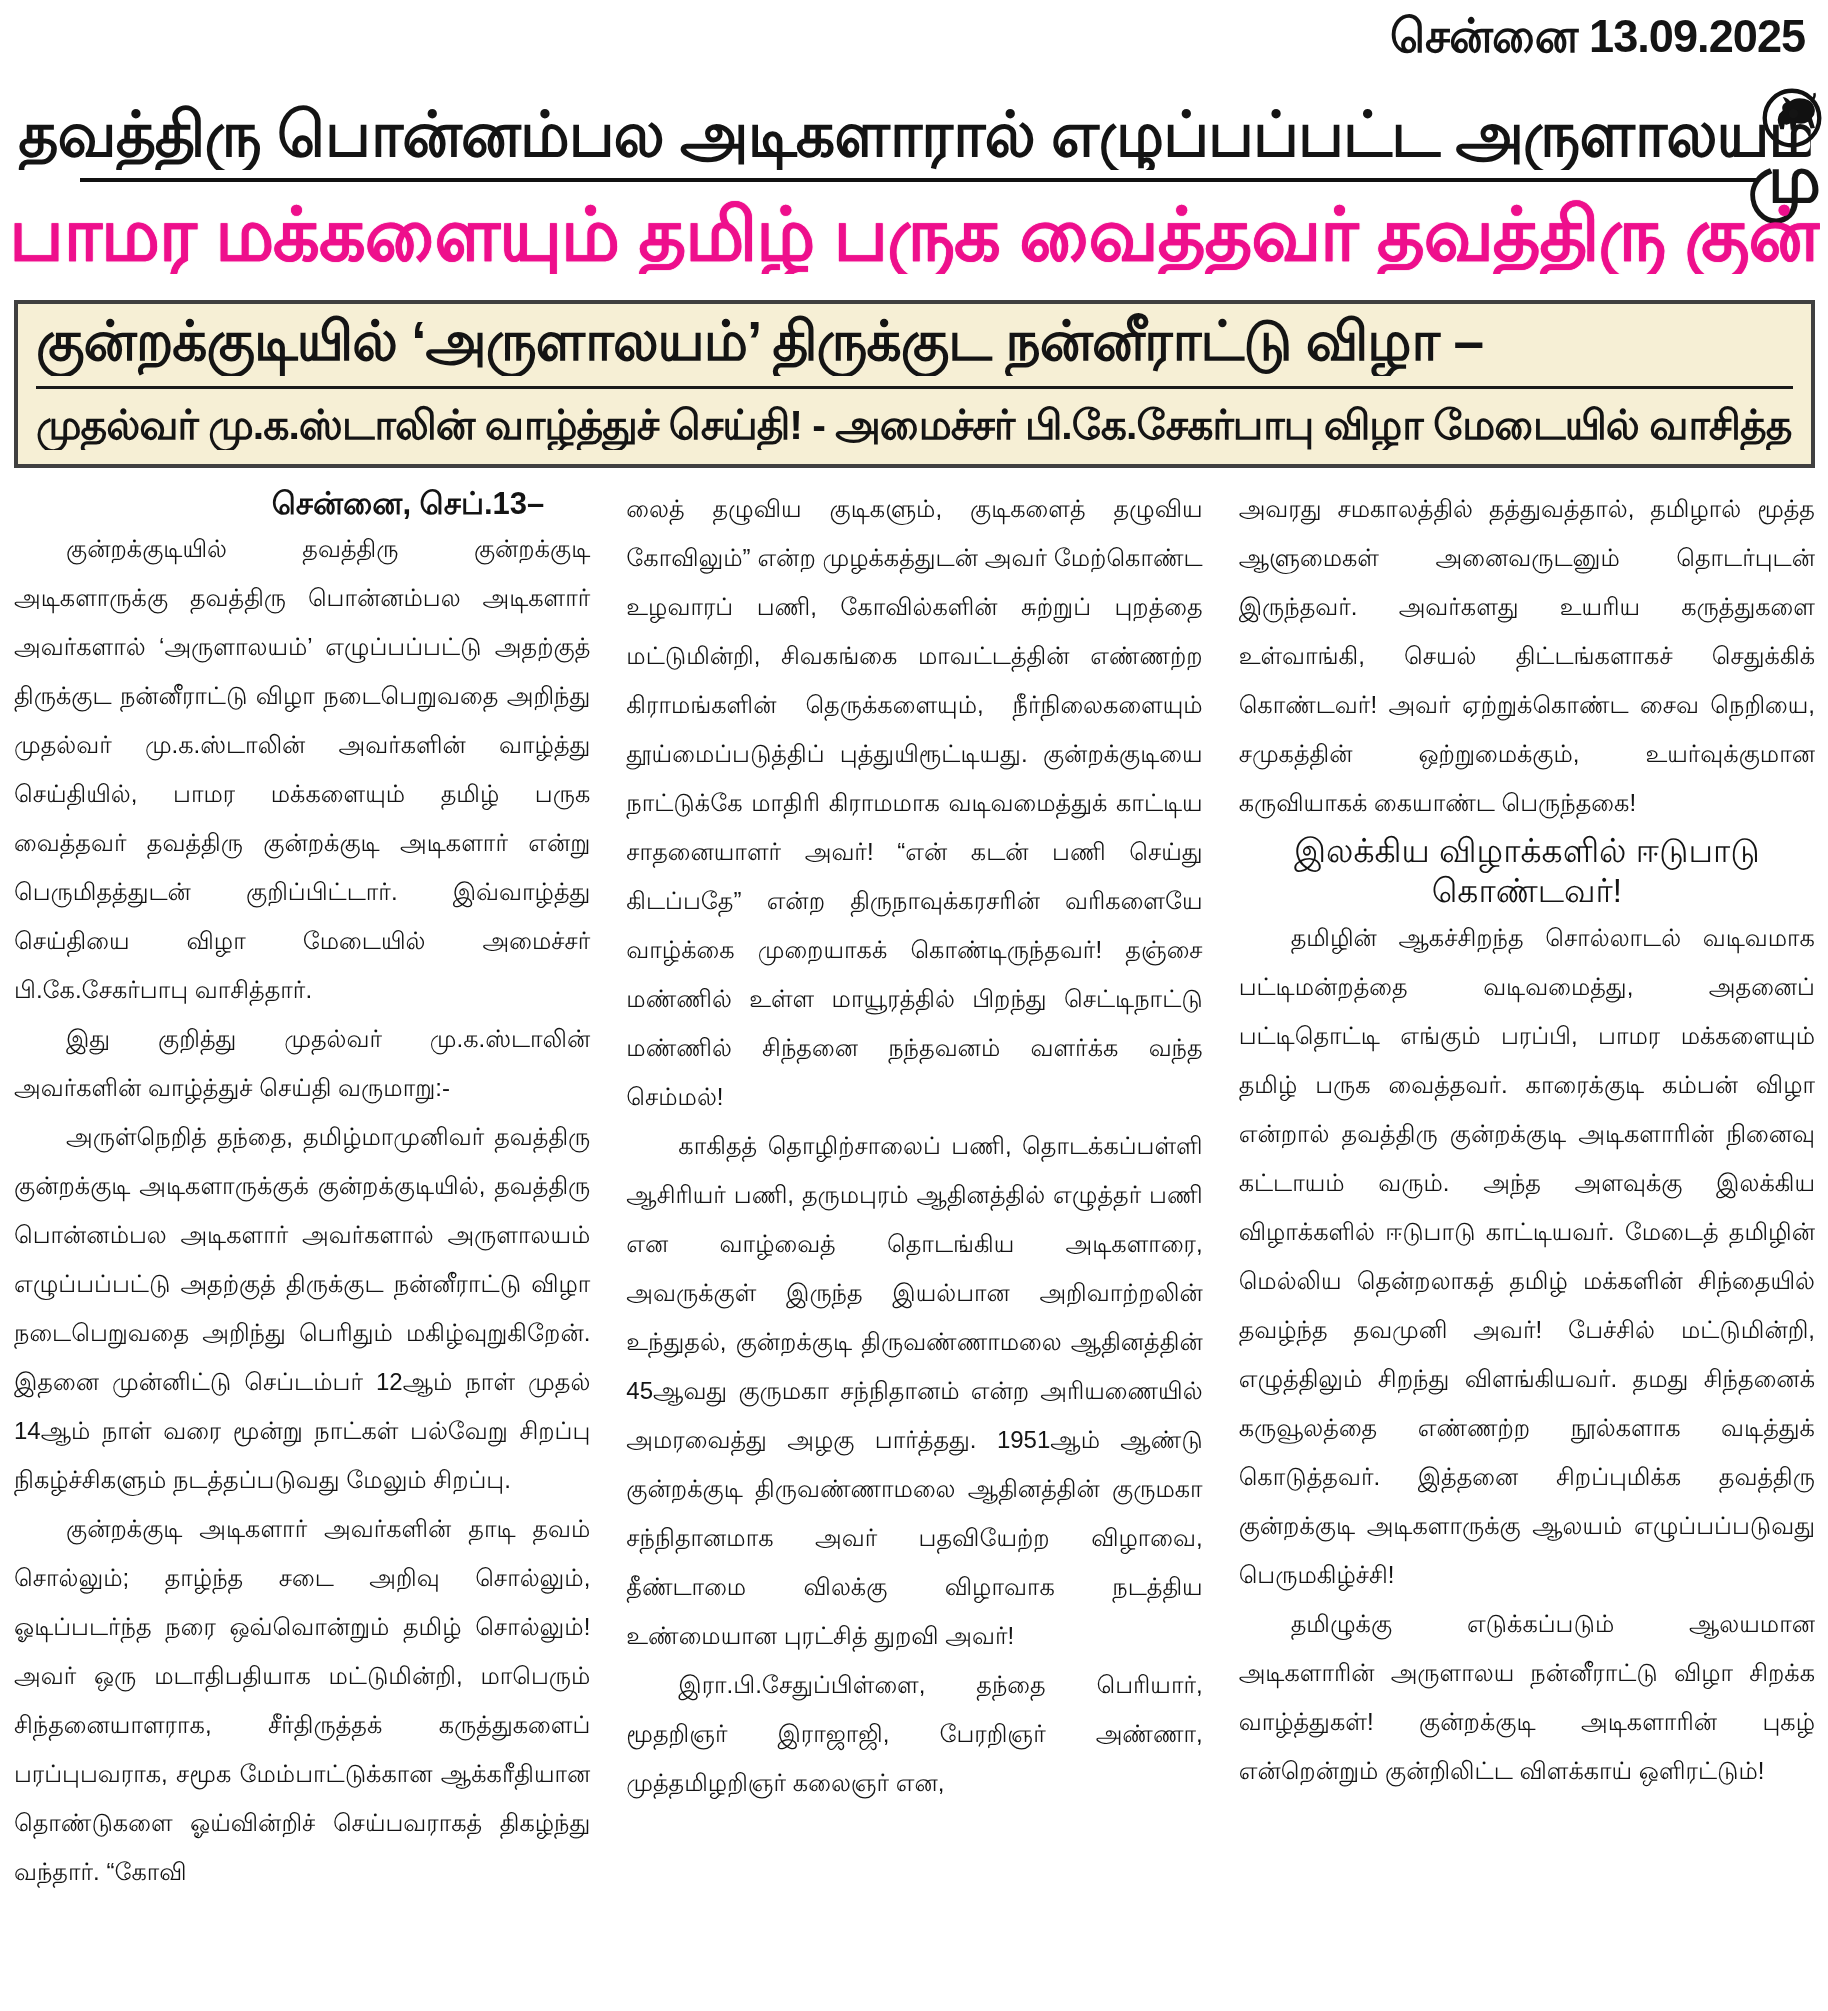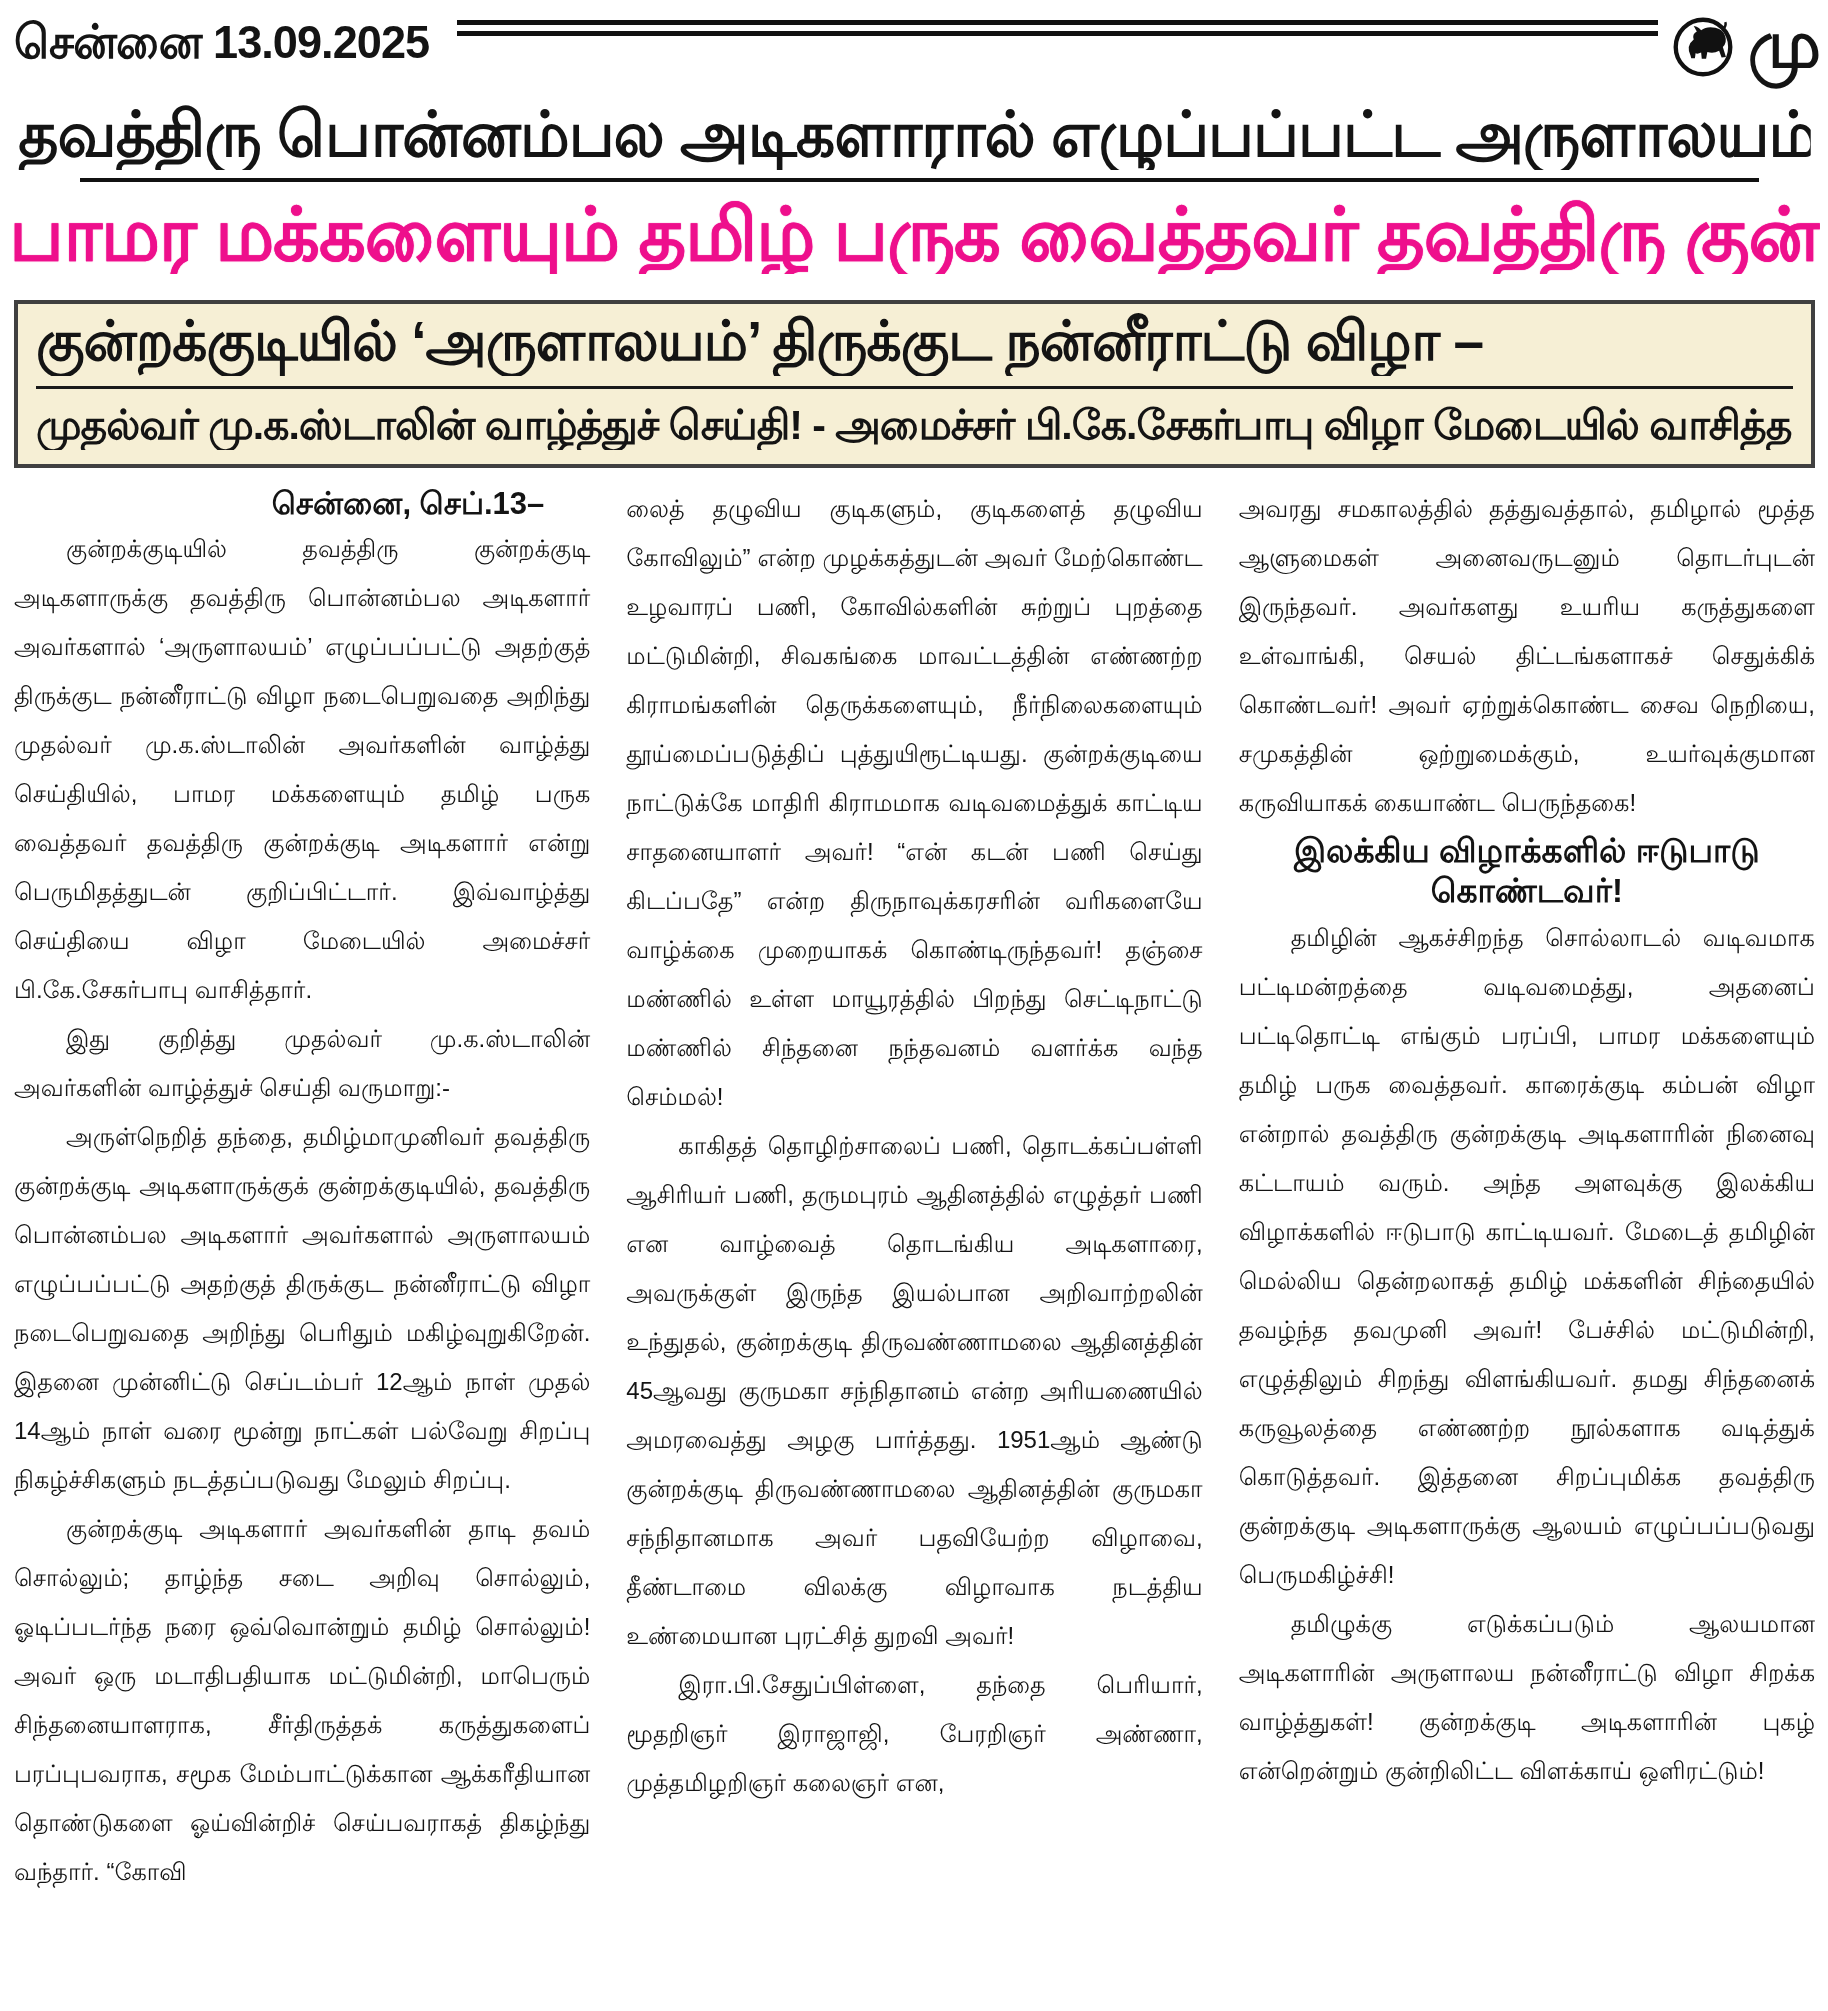--- a/index.html
+++ b/index.html
@@ -11,22 +11,22 @@
   html,body{background:#ffffff;}
   body{
     width:1829px;height:2012px;overflow:hidden;
     font-family:"Liberation Sans",sans-serif;
     color:var(--ink,#141414);
   }
   .page{width:1829px;height:2012px;overflow:hidden;position:relative;background:#fff;}
 
   
   .masthead{
-    display:flex;align-items:flex-start;
-    padding:14px 6px 0 14px;height:74px;
+    display:flex;align-items:flex-end;
+    padding:8px 6px 0 14px;height:74px;flex-direction:column;
   }
   .masthead-date{
     font-size:47px;font-weight:700;letter-spacing:-1px;
     white-space:nowrap;transform:scaleX(.96);transform-origin:left center;
   }
   .masthead-rule{
     flex:1;height:16px;margin:6px 14px 0 10px;
     border-top:5px solid #111;border-bottom:5px solid #111;
   }
   .bull-badge{width:62px;height:62px;flex:0 0 auto;margin-top:2px;}
@@ -81,21 +81,21 @@
     font-size:24px;line-height:49px;text-align:justify;
     text-indent:52px;word-break:break-word;
   }
   .para.cont{text-indent:0;}
   .para.lead{font-weight:400;}
   .dateline{
     font-size:31px;line-height:40px;font-weight:700;
     text-align:right;padding-right:46px;
   }
   .section-subhead{
-    font-size:33px;line-height:40px;font-weight:700;
+    font-size:33px;line-height:40px;font-weight:400;
     text-align:center;margin:4px 0 2px 0;
   }
 </style>
 </head>
 <body>
 
 <div class="page">
 
   <div class="masthead">
     <span class="masthead-date">சென்னை 13.09.2025</span>

